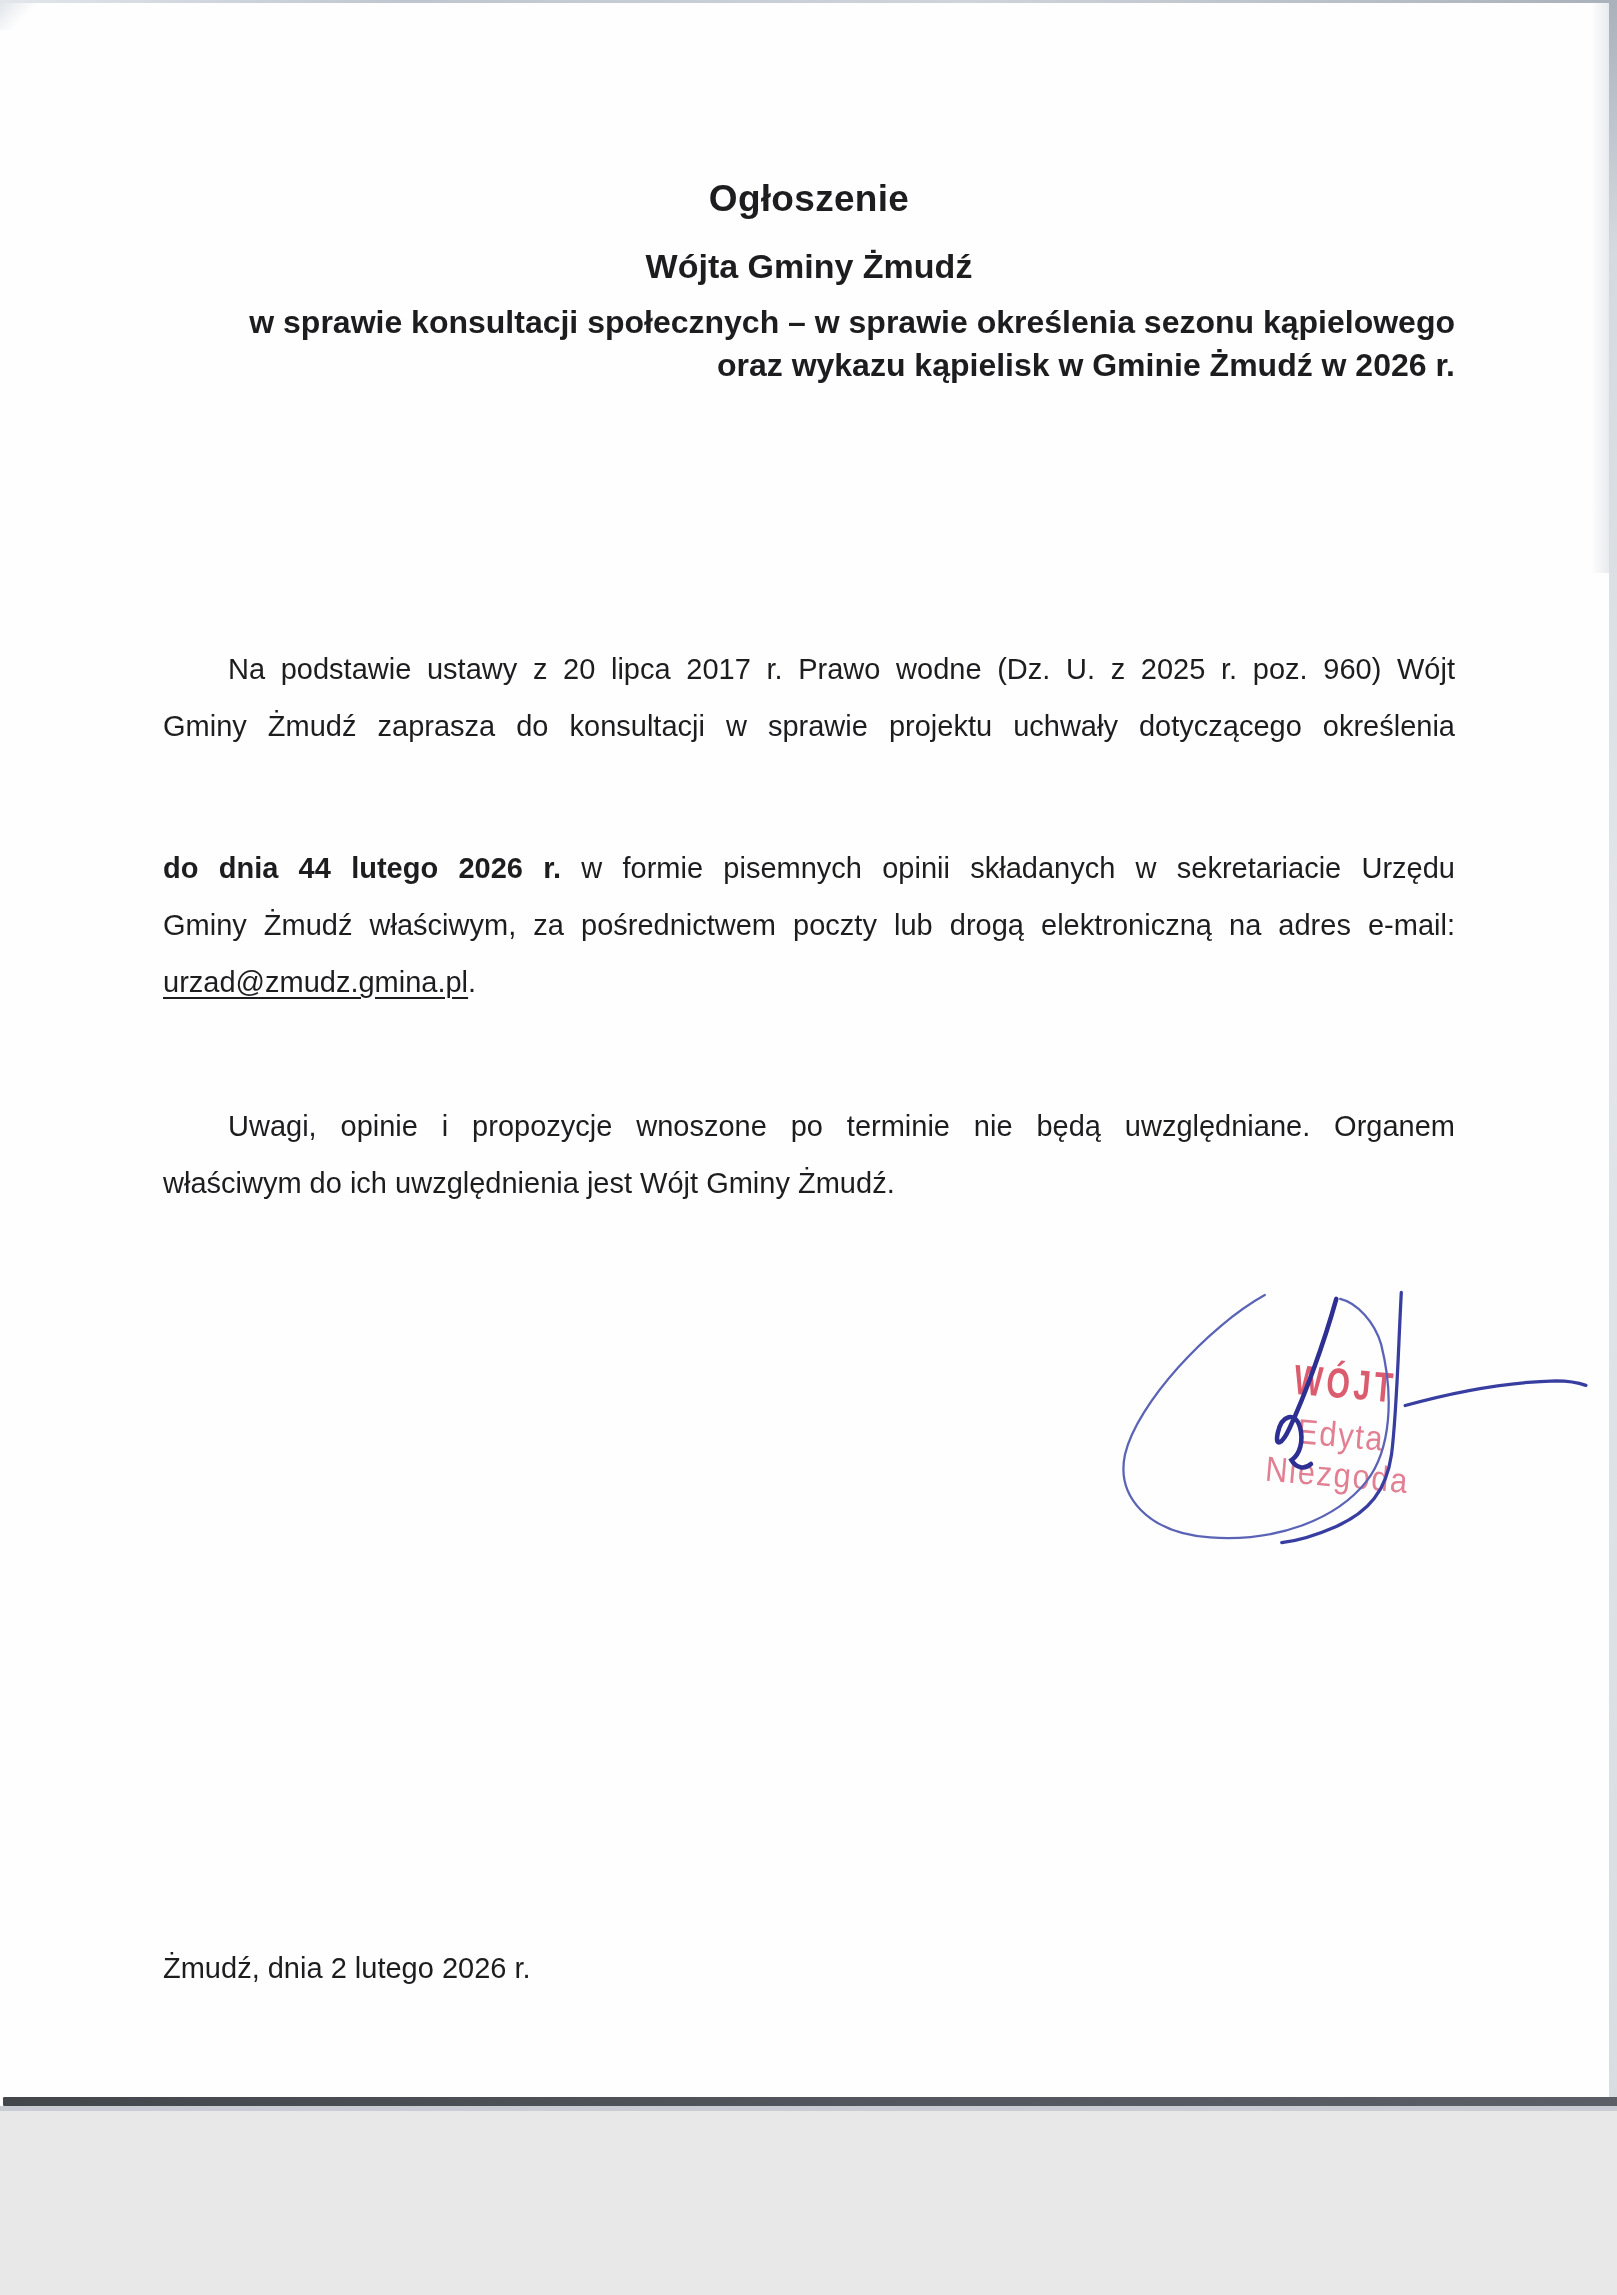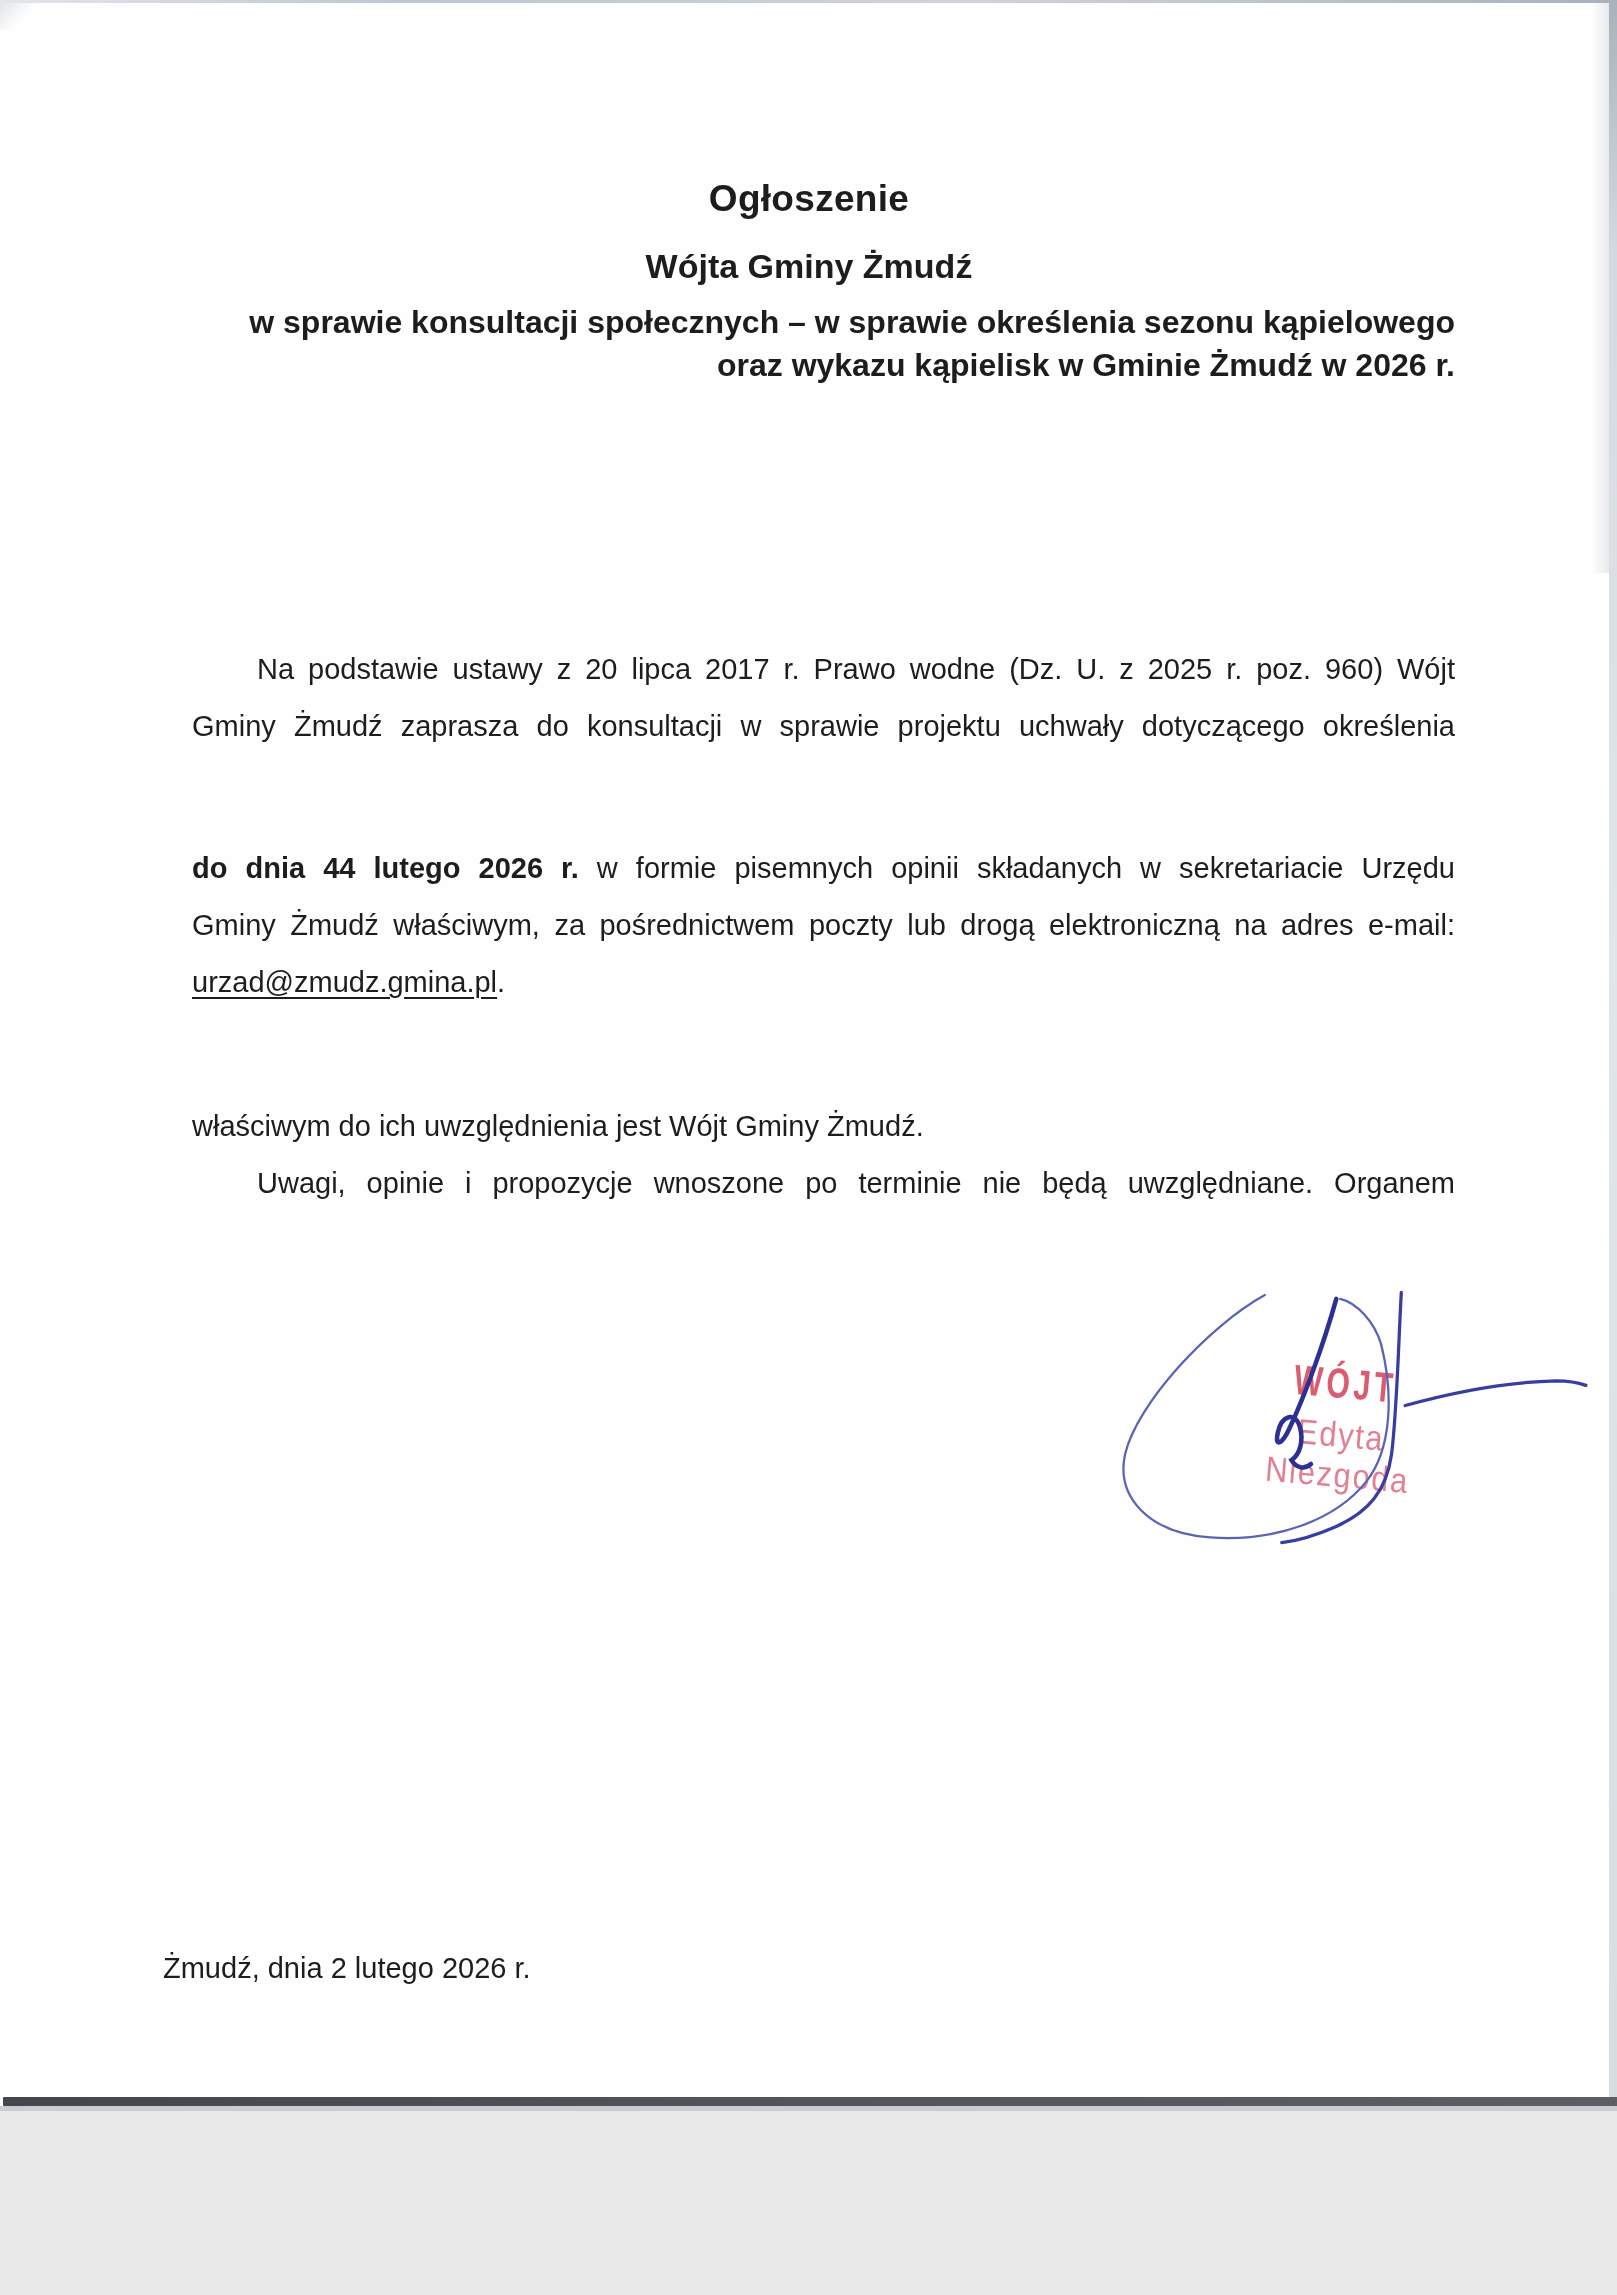--- a/index.html
+++ b/index.html
@@ -51,21 +51,21 @@
   }
   .doc-subject {
     position: absolute; left: 0; top: 301px; width: 100%; margin: 0;
     text-align: right; font-size: 32px; font-weight: bold; line-height: 43px;
   }
   
   .para { position: absolute; left: 0; width: 1292px; font-size: 29px; line-height: 57px; }
   .p1 { top: 641px; }
   .p2 { top: 840px; }
   .p3 { top: 1098px; }
-  .tline { display: block; white-space: normal; margin-left: 29px; }
+  .tline { display: block; white-space: normal; }
   .tline.just { text-align: justify; text-align-last: justify; }
   .tline.ind { padding-left: 65px; }
   .b { font-weight: bold; }
   .u { text-decoration: underline; text-decoration-thickness: 2px; text-underline-offset: 4.6px; }
   
   .signature { position: absolute; left: 1107px; top: 1269px; width: 482px; height: 286px; }
   .stamp {
     position: absolute; left: 98px; top: 91px; width: 273px;
     transform: rotate(5deg); text-align: center;
   }
@@ -111,22 +111,22 @@
         <div class="tline just"><span>Gminy Żmudź zaprasza do konsultacji w sprawie projektu uchwały dotyczącego określenia</span></div>
       </div>
 
     <div class="para p2">
         <div class="tline just"><span class="b">do dnia 44 lutego 2026 r.</span><span> w formie pisemnych opinii składanych w sekretariacie Urzędu</span></div>
         <div class="tline just"><span>Gminy Żmudź właściwym, za pośrednictwem poczty lub drogą elektroniczną na adres e-mail:</span></div>
         <div class="tline"><span class="u">urzad@zmudz.gmina.pl</span><span>.</span></div>
       </div>
 
     <div class="para p3">
+        <div class="tline just ind"><span>Uwagi, opinie i propozycje wnoszone po terminie nie będą uwzględniane. Organem</span></div>
         <div class="tline"><span>właściwym do ich uwzględnienia jest Wójt Gminy Żmudź.</span></div>
-        <div class="tline just ind"><span>Uwagi, opinie i propozycje wnoszone po terminie nie będą uwzględniane. Organem</span></div>
       </div>
 
     <div class="dateline">Żmudź, dnia 2 lutego 2026 r.</div>
 
   </div>
 
   <div class="signature">
 
     <div class="stamp">
       <div class="stamp-title">WÓJT</div>

